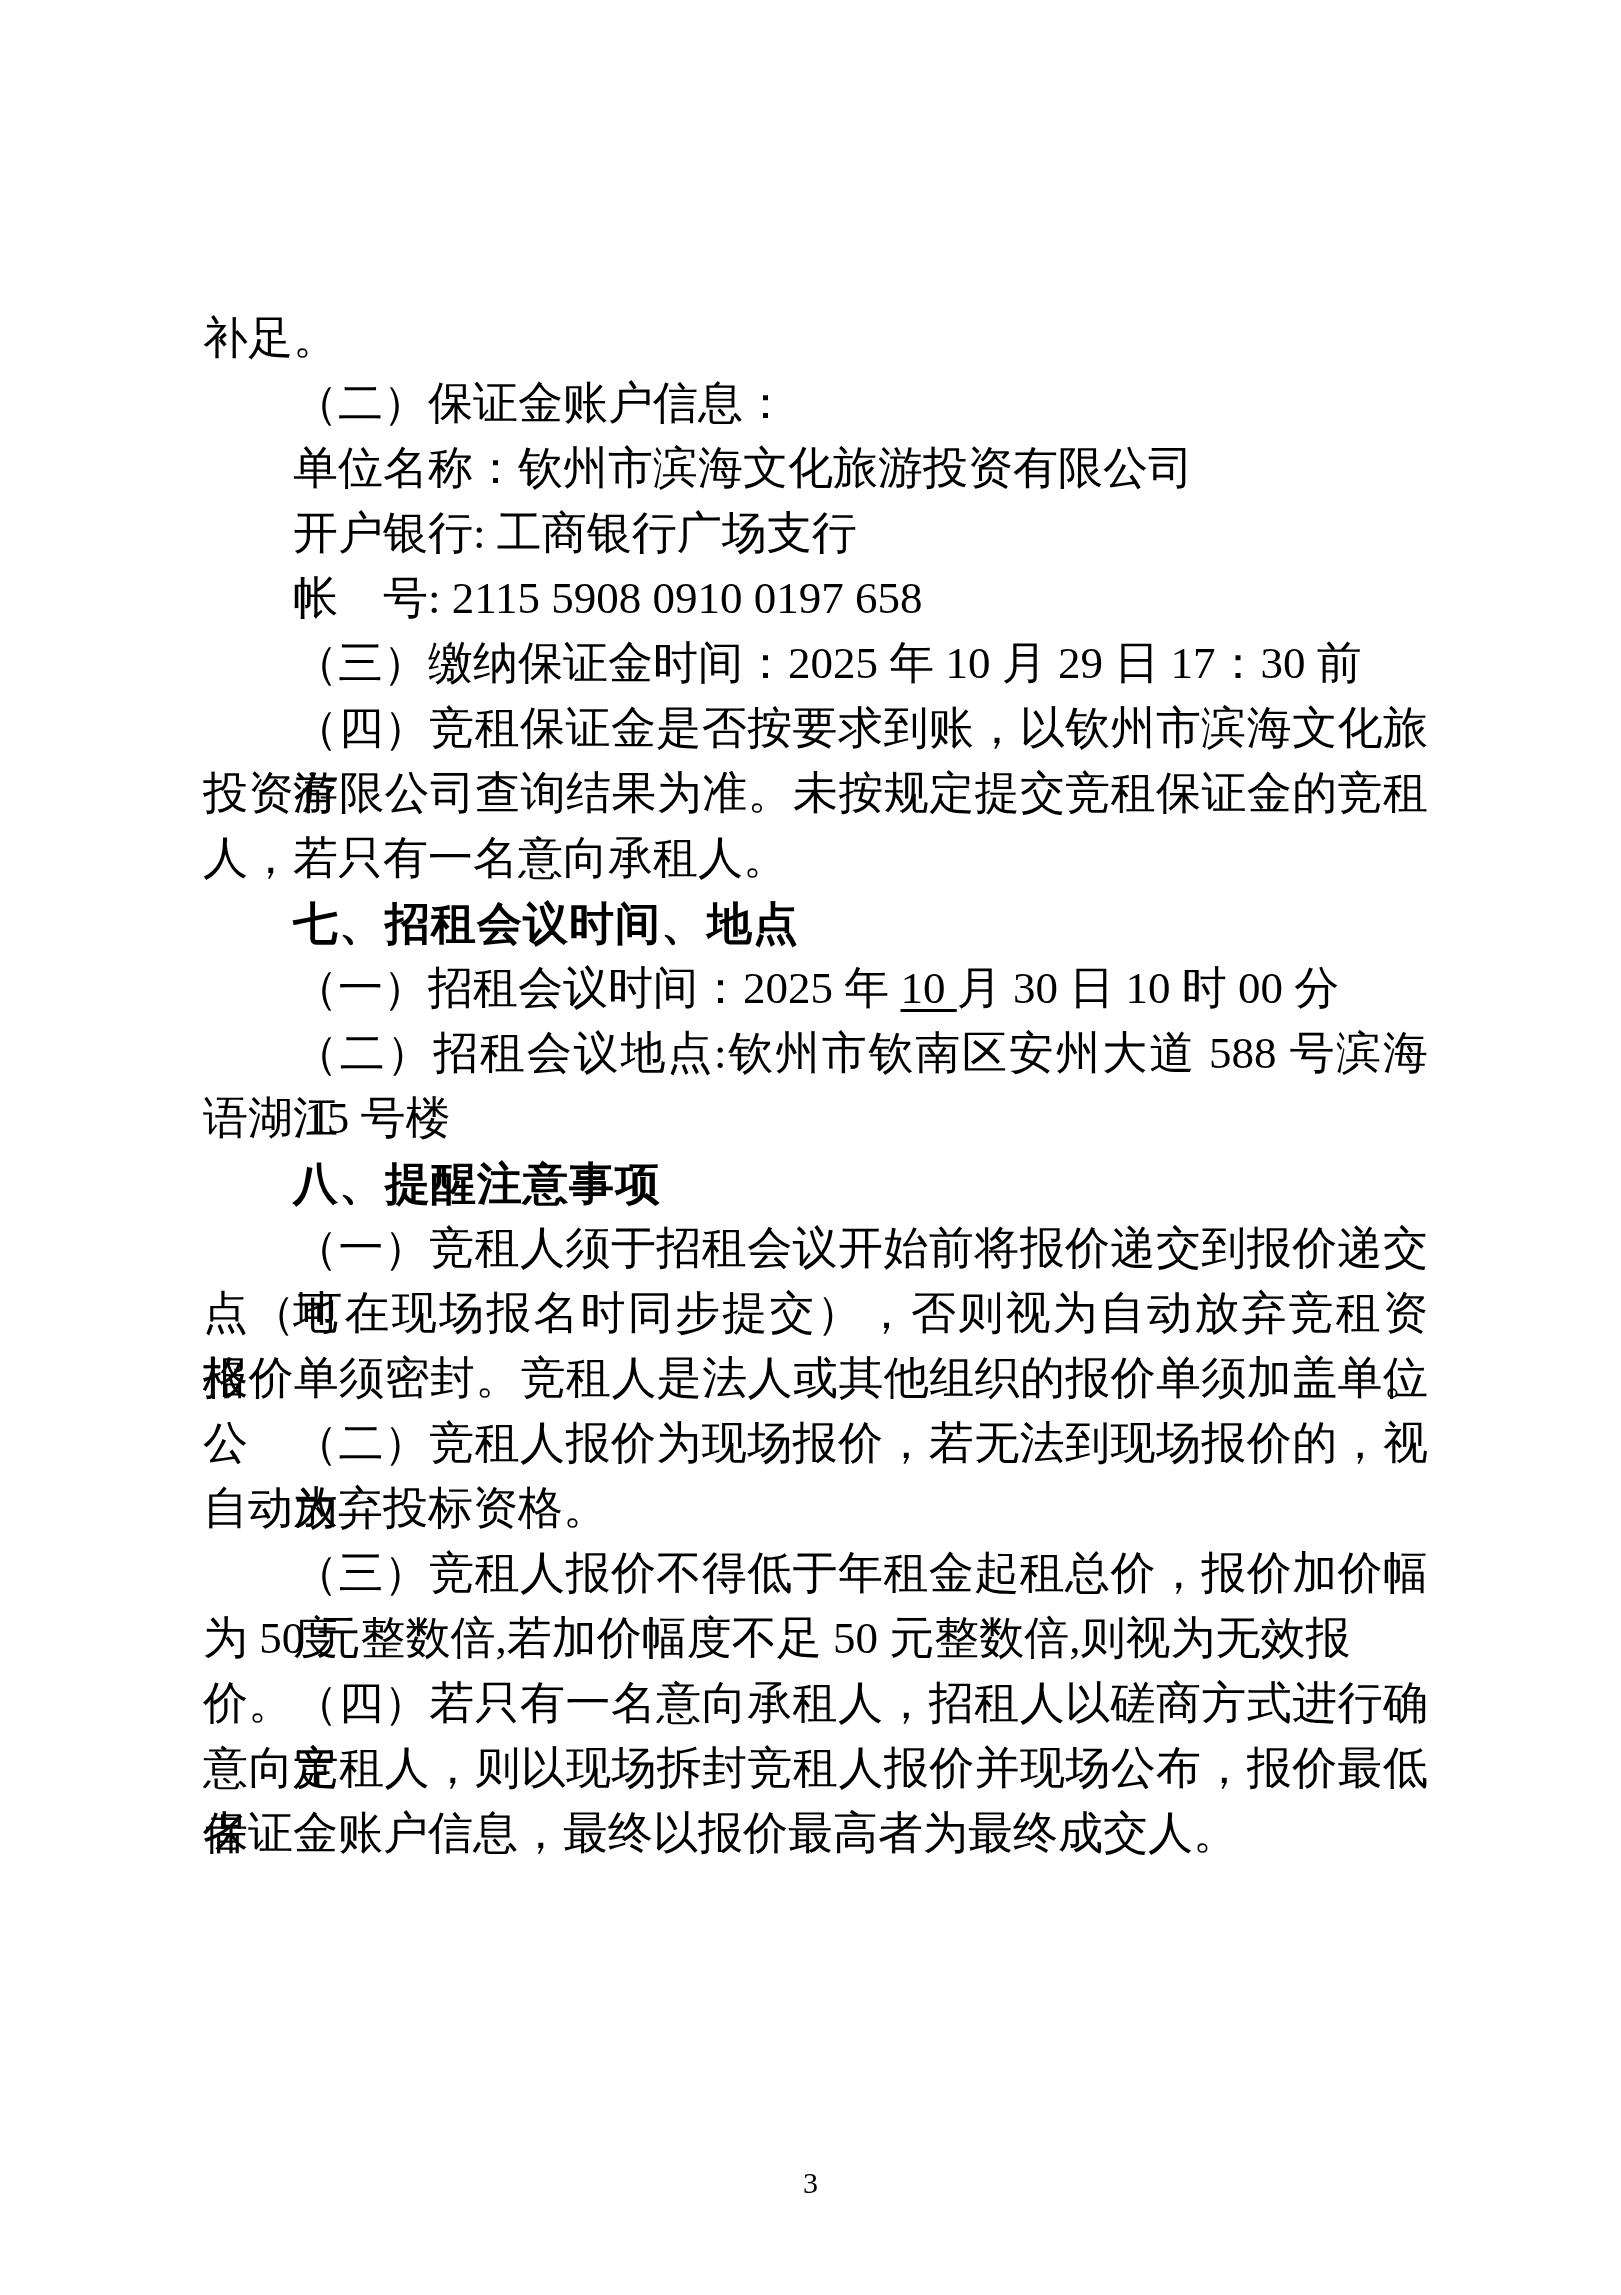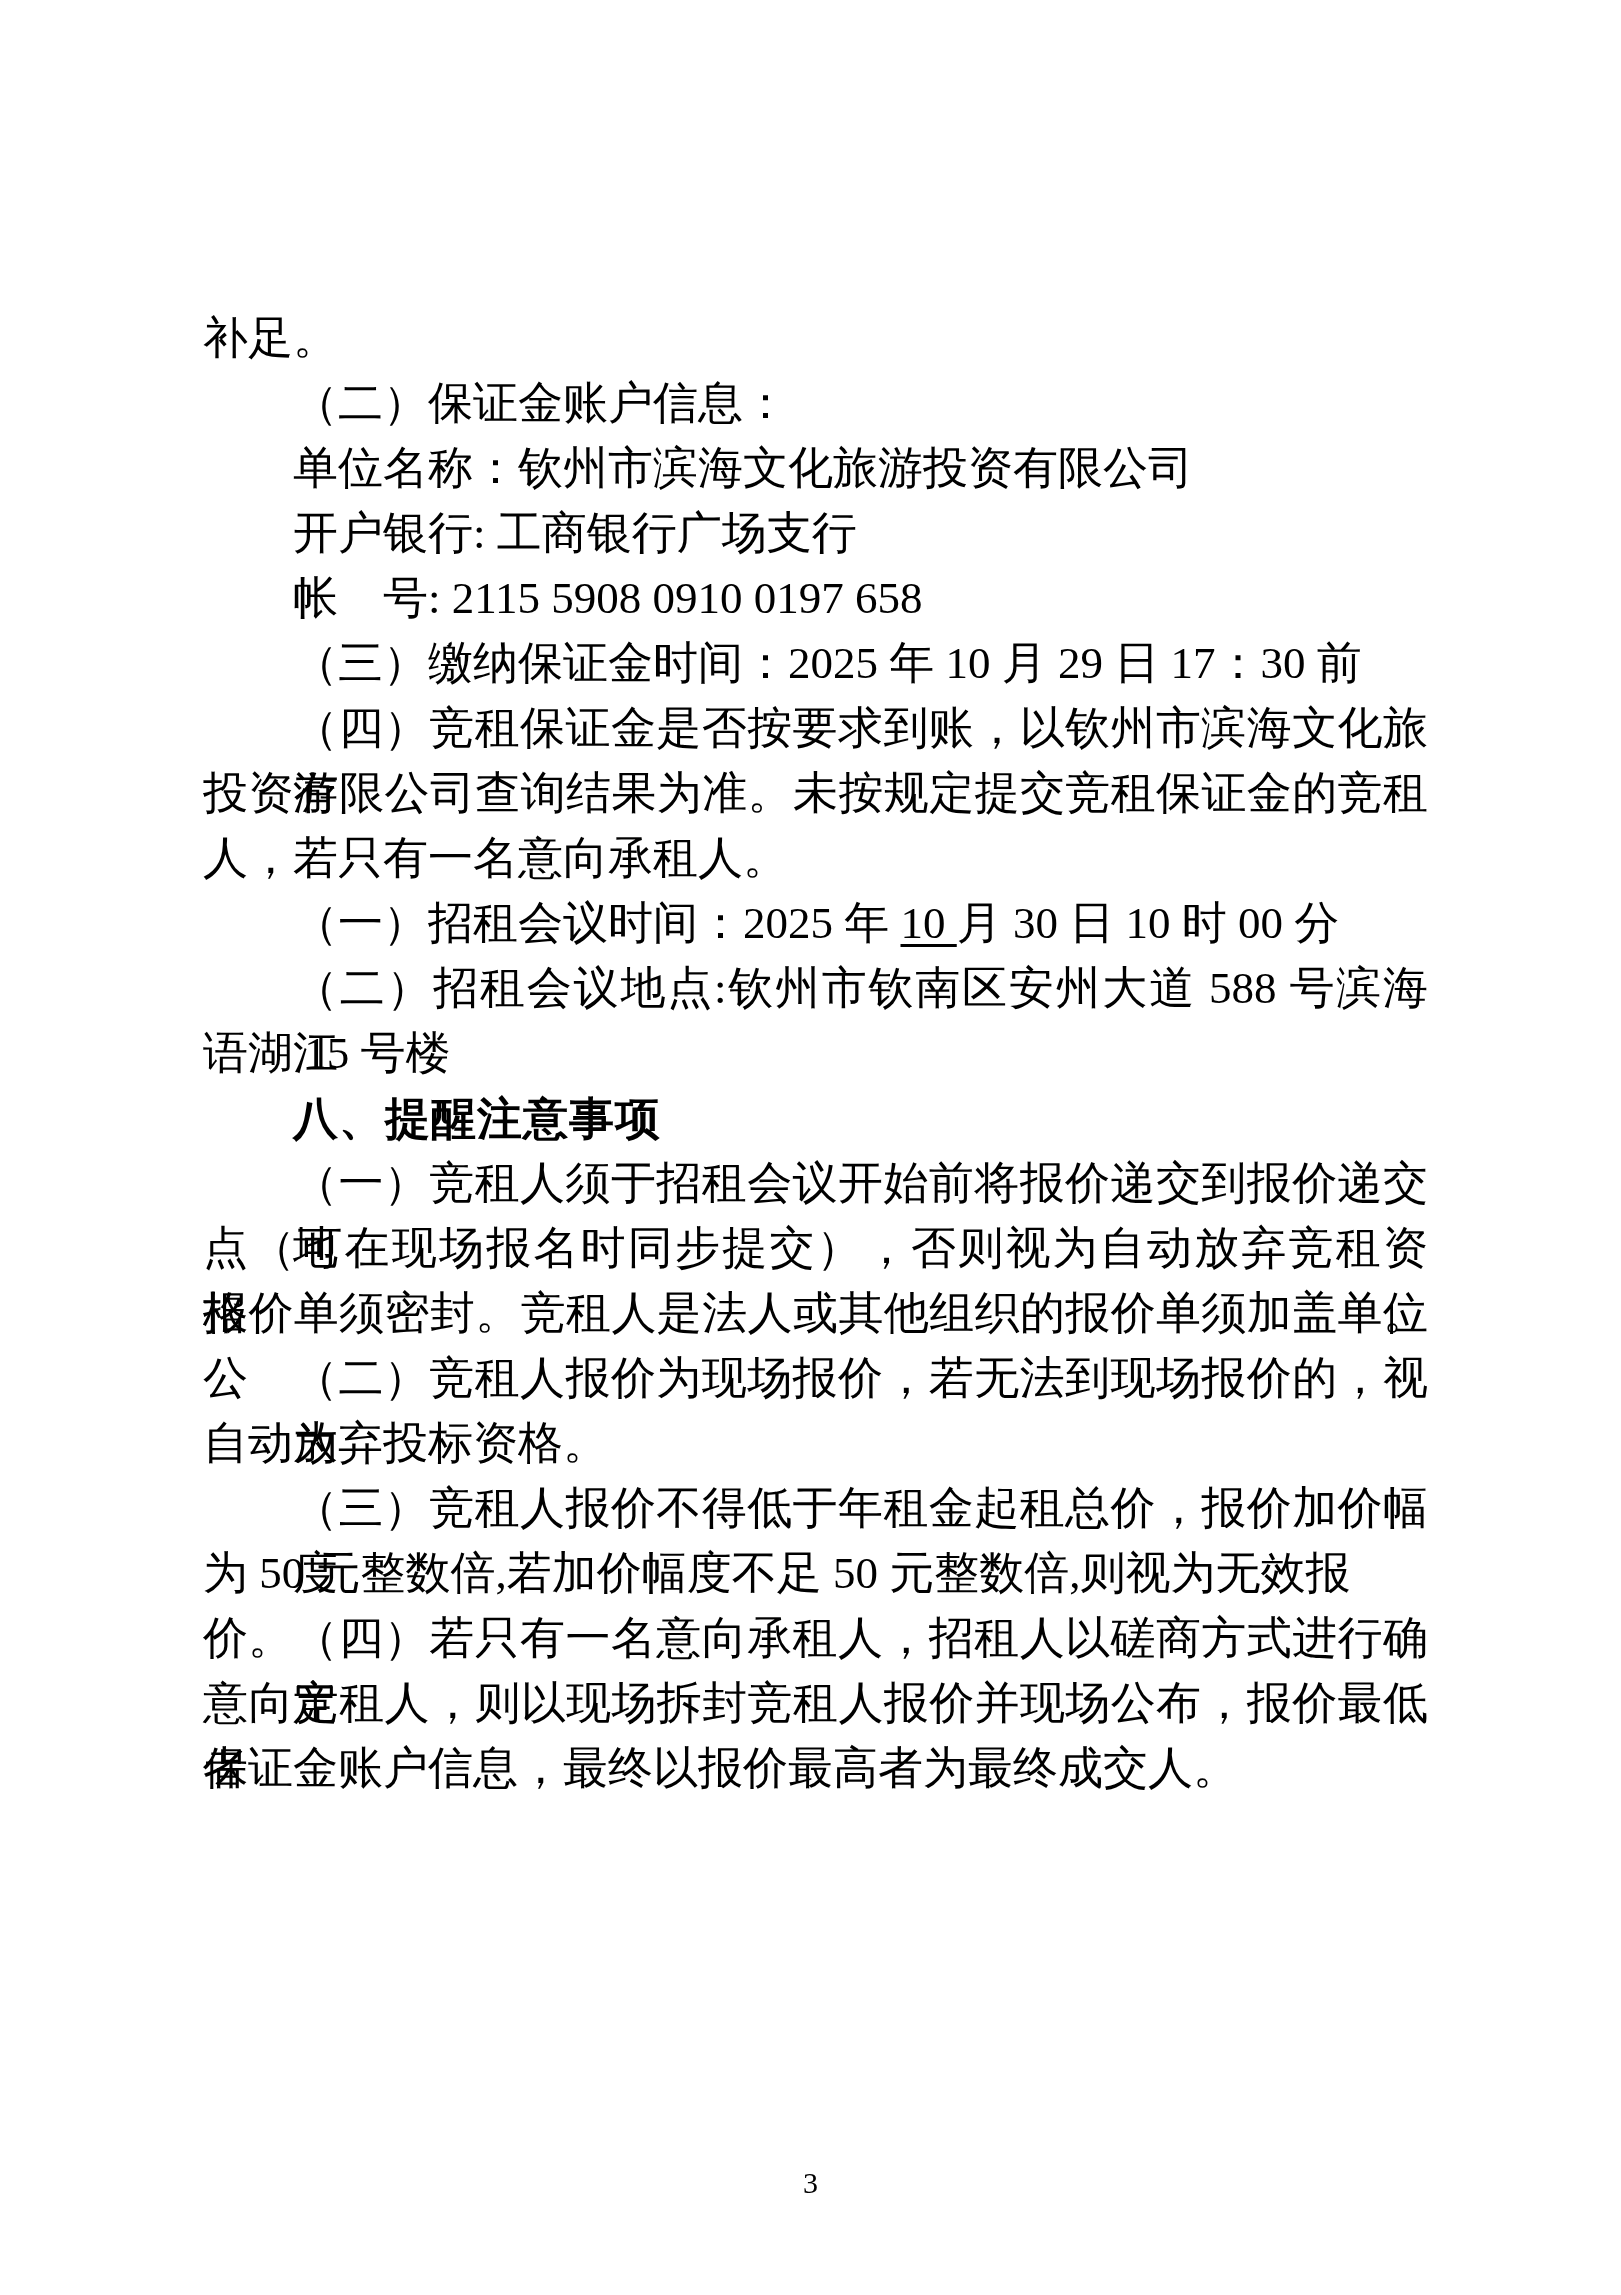--- a/index.html
+++ b/index.html
@@ -65,20 +65,21 @@
   <div class="content" id="doc-lines">
       <div class="line"><span>补足。</span></div>
       <div class="line indent"><span>（二）保证金账户信息：</span></div>
       <div class="line indent"><span>单位名称：钦州市滨海文化旅游投资有限公司</span></div>
       <div class="line indent"><span>开户银行: 工商银行广场支行</span></div>
       <div class="line indent"><span>帐　号: 2115 5908 0910 0197 658</span></div>
       <div class="line indent"><span>（三）缴纳保证金时间：2025 年 10 月 29 日 17：30 前</span></div>
       <div class="line indent fill"><span>（四）竞租保证金是否按要求到账，以钦州市滨海文化旅游</span></div>
       <div class="line fill"><span>投资有限公司查询结果为准。未按规定提交竞租保证金的竞租</span></div>
       <div class="line"><span>人，若只有一名意向承租人。</span></div>
+      <div class="line indent bold"><span>七、招租会议时间、地点</span></div>
       <div class="line indent"><span>（一）招租会议时间：2025 年 </span><span class="u">10 </span><span>月 30 日 10 时 00 分</span></div>
       <div class="line indent fill"><span>（二）招租会议地点:钦州市钦南区安州大道 588 号滨海江</span></div>
       <div class="line"><span>语湖 15 号楼</span></div>
       <div class="line indent bold"><span>八、提醒注意事项</span></div>
       <div class="line indent fill"><span>（一）竞租人须于招租会议开始前将报价递交到报价递交地</span></div>
       <div class="line fill"><span>点（可在现场报名时同步提交），否则视为自动放弃竞租资格。</span></div>
       <div class="line fill"><span>报价单须密封。竞租人是法人或其他组织的报价单须加盖单位公</span></div>
       <div class="line indent fill"><span>（二）竞租人报价为现场报价，若无法到现场报价的，视为</span></div>
       <div class="line"><span>自动放弃投标资格。</span></div>
       <div class="line indent fill"><span>（三）竞租人报价不得低于年租金起租总价，报价加价幅度</span></div>

